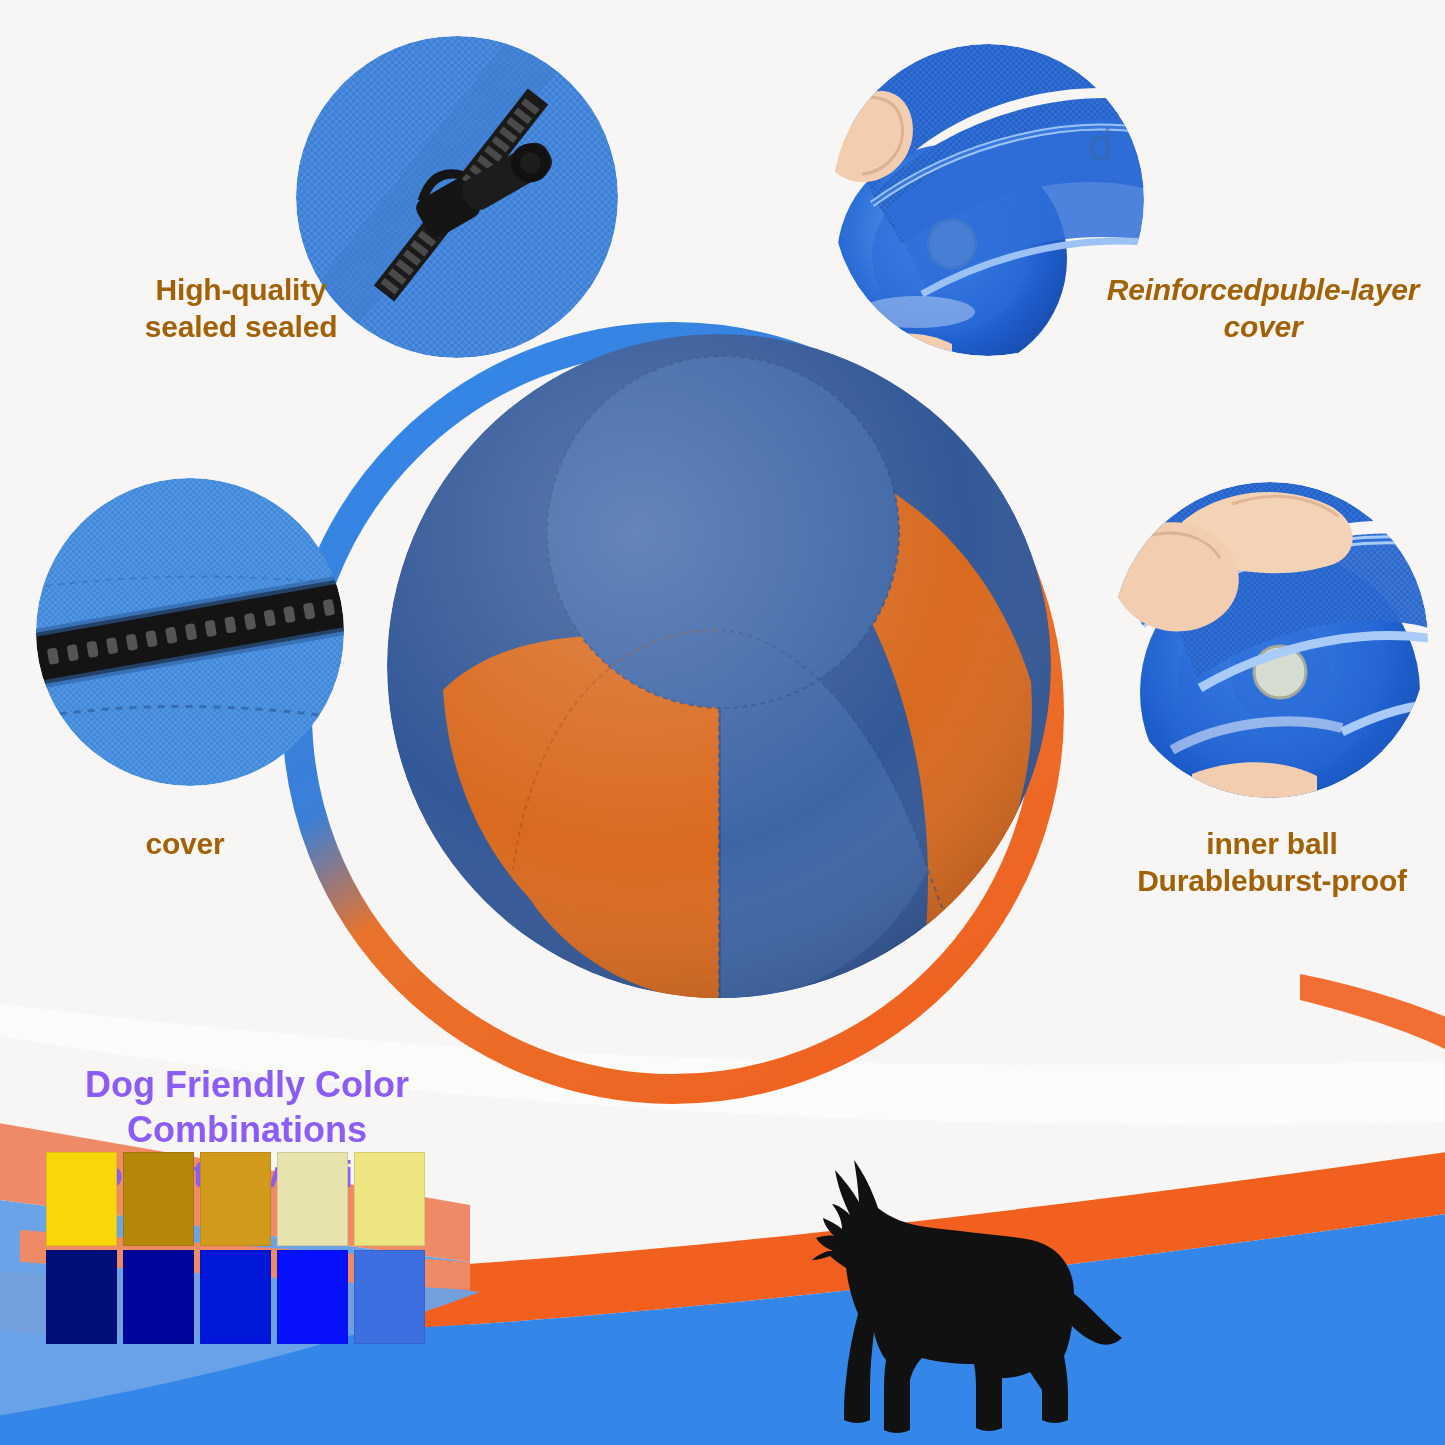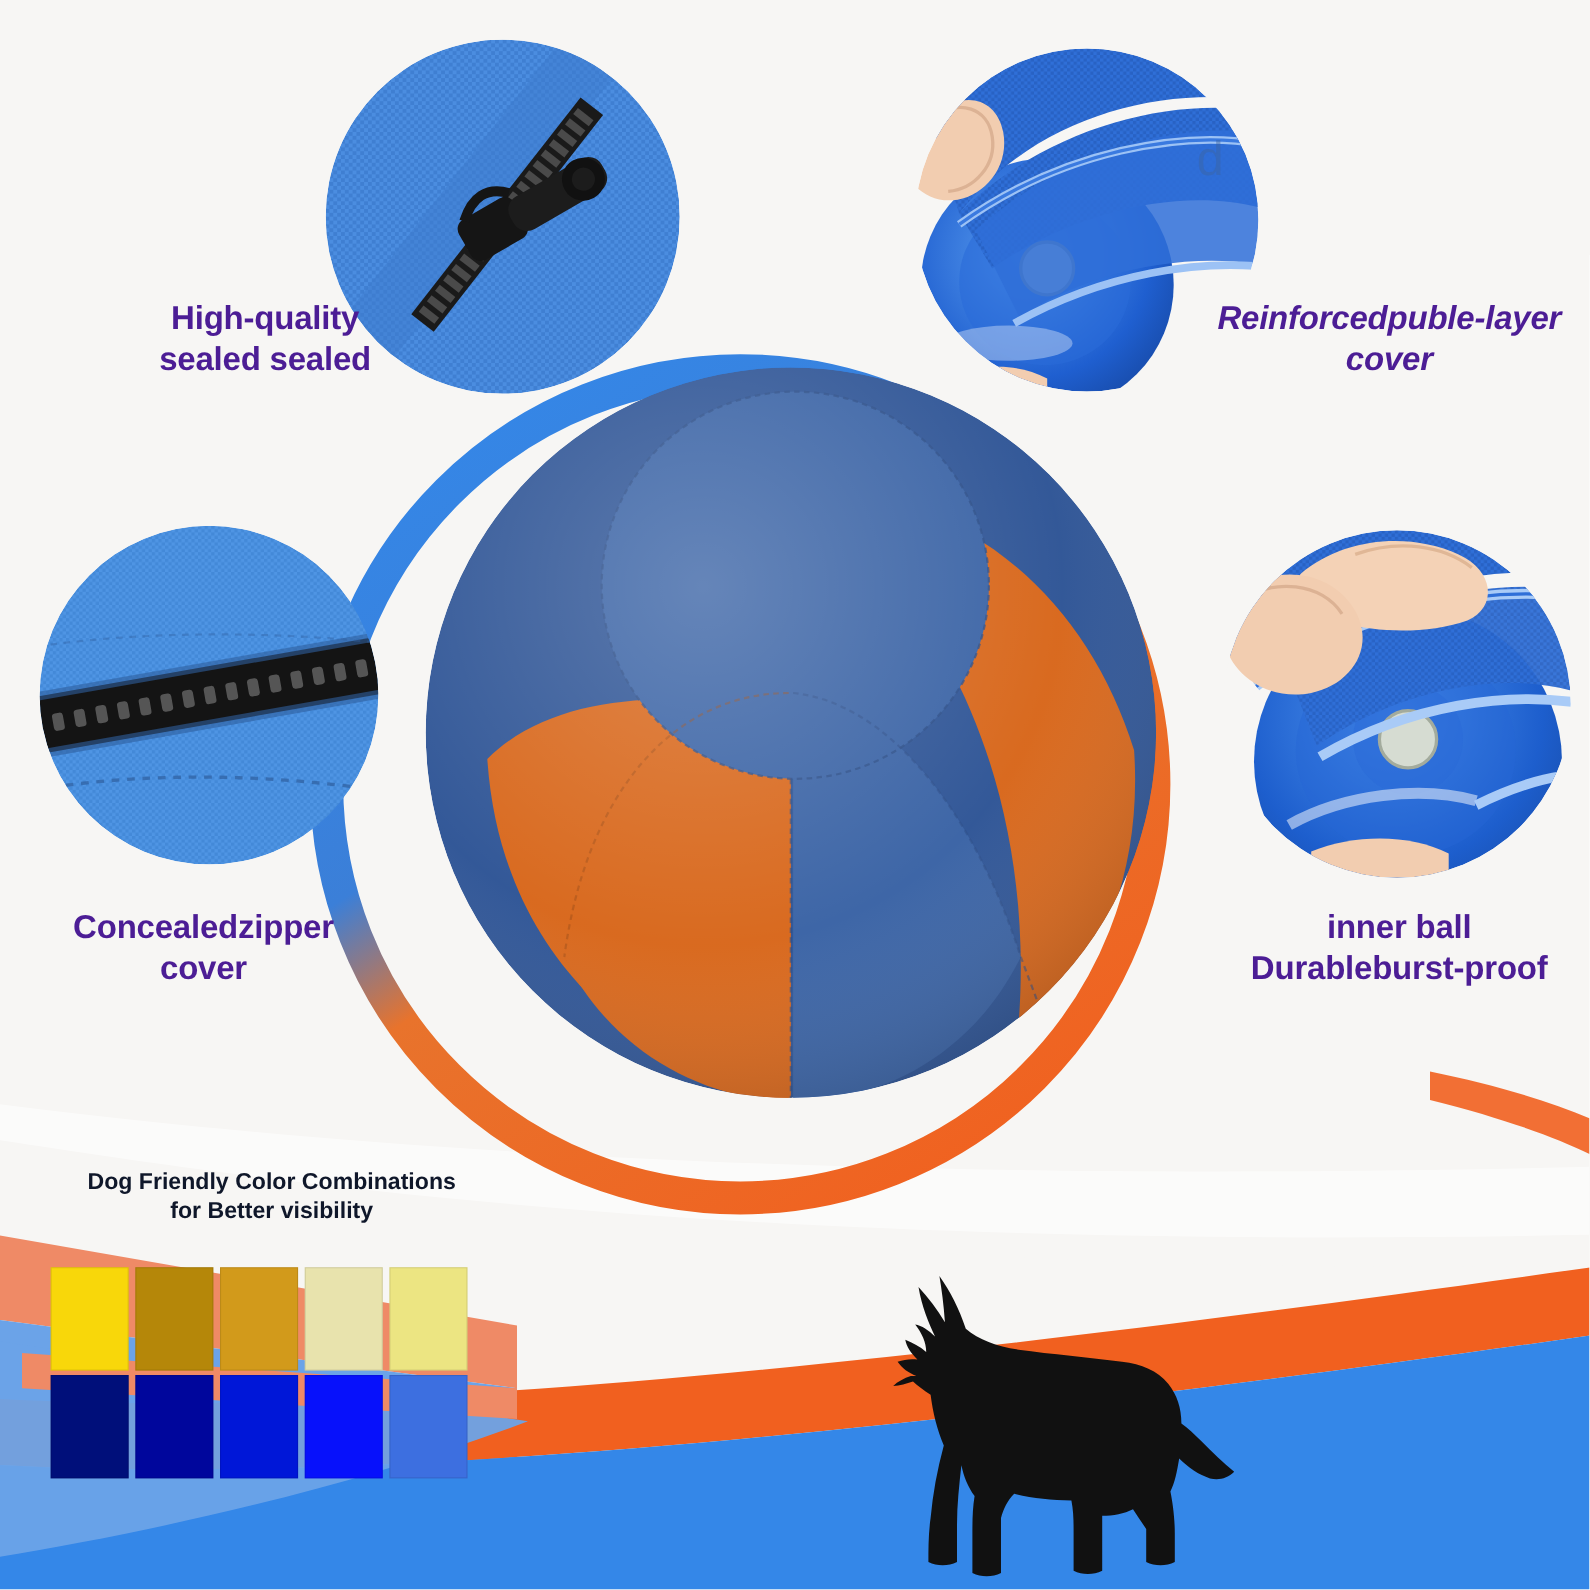--- a/index.html
+++ b/index.html
@@ -40,40 +40,40 @@
     overflow: hidden;
   }
   .inset-tl { left: 296px; top: 36px;  width: 322px; height: 322px; }
   .inset-tr { left: 832px; top: 44px;  width: 312px; height: 312px; }
   .inset-ml { left: 36px;  top: 478px; width: 308px; height: 308px; }
   .inset-mr { left: 1112px;top: 482px; width: 316px; height: 316px; }
 
   
   .label {
     position: absolute;
-    color: #4c1d95;
+    color: #a16207;
     font-weight: bold;
     font-size: 30px;
     line-height: 1.22;
     text-align: center;
     letter-spacing: -0.2px;
   }
   .label-tl { left: 96px;  top: 272px; width: 290px; }
   .label-tr { left: 1098px;top: 272px; width: 330px; font-style: italic; }
   .label-ml { left: 40px;  top: 826px; width: 290px; }
   .label-mr { left: 1112px;top: 826px; width: 320px; }
 
   
   .swatch-title {
     position: absolute;
     left: 12px; top: 1062px;
     width: 470px;
-    color: #0f172a;
+    color: #8b5cf6;
     font-weight: bold;
-    font-size: 21px;
+    font-size: 36px;
     line-height: 1.25;
     text-align: center;
   }
   .swatch-row {
     position: absolute;
     display: flex;
     gap: 6px;
   }
   .swatch-row-1 { left: 46px; top: 1152px; }
   .swatch-row-2 { left: 46px; top: 1250px; }
@@ -386,21 +386,20 @@
     <div>High-quality</div>
     <div>sealed sealed</div>
   </div>
 
   <div class="label label-tr">
     <div>Reinforcedpuble-layer</div>
     <div>cover</div>
   </div>
 
   <div class="label label-ml">
-    <div>Concealedzipper</div>
     <div>cover</div>
   </div>
 
   <div class="label label-mr">
     <div>inner ball</div>
     <div>Durableburst-proof</div>
   </div>
 
   <div class="swatch-title">
     <div>Dog Friendly Color Combinations</div>

